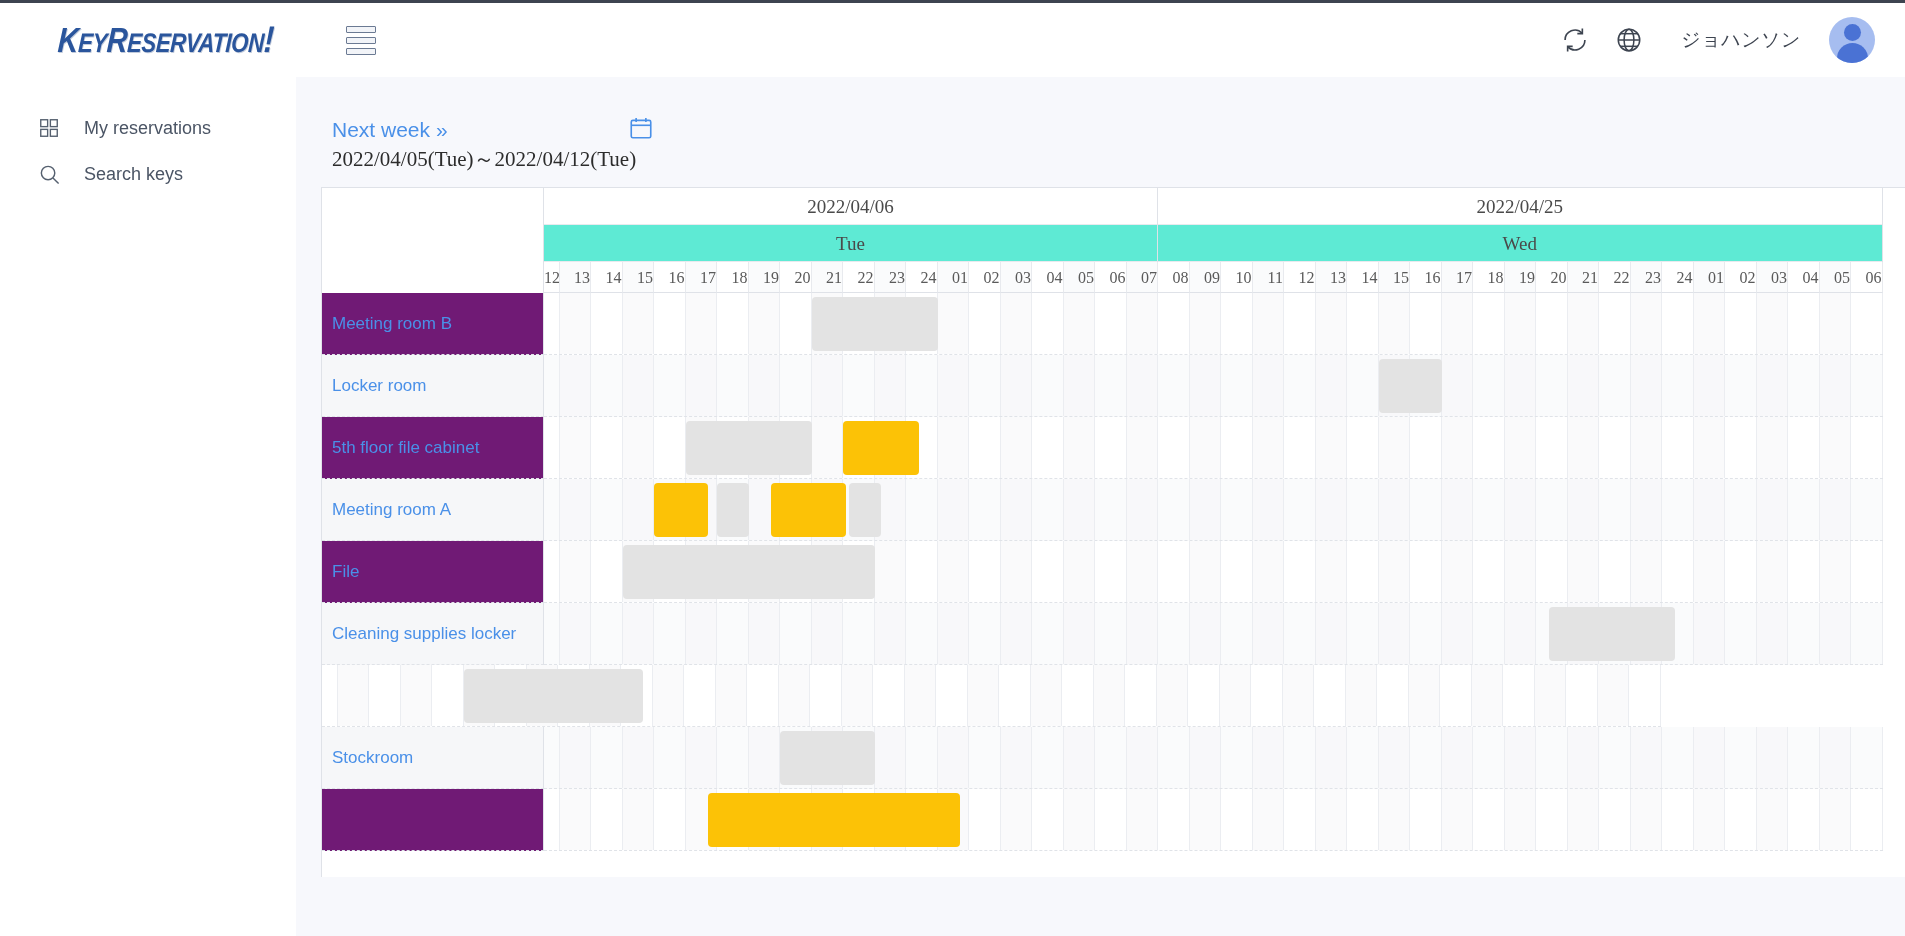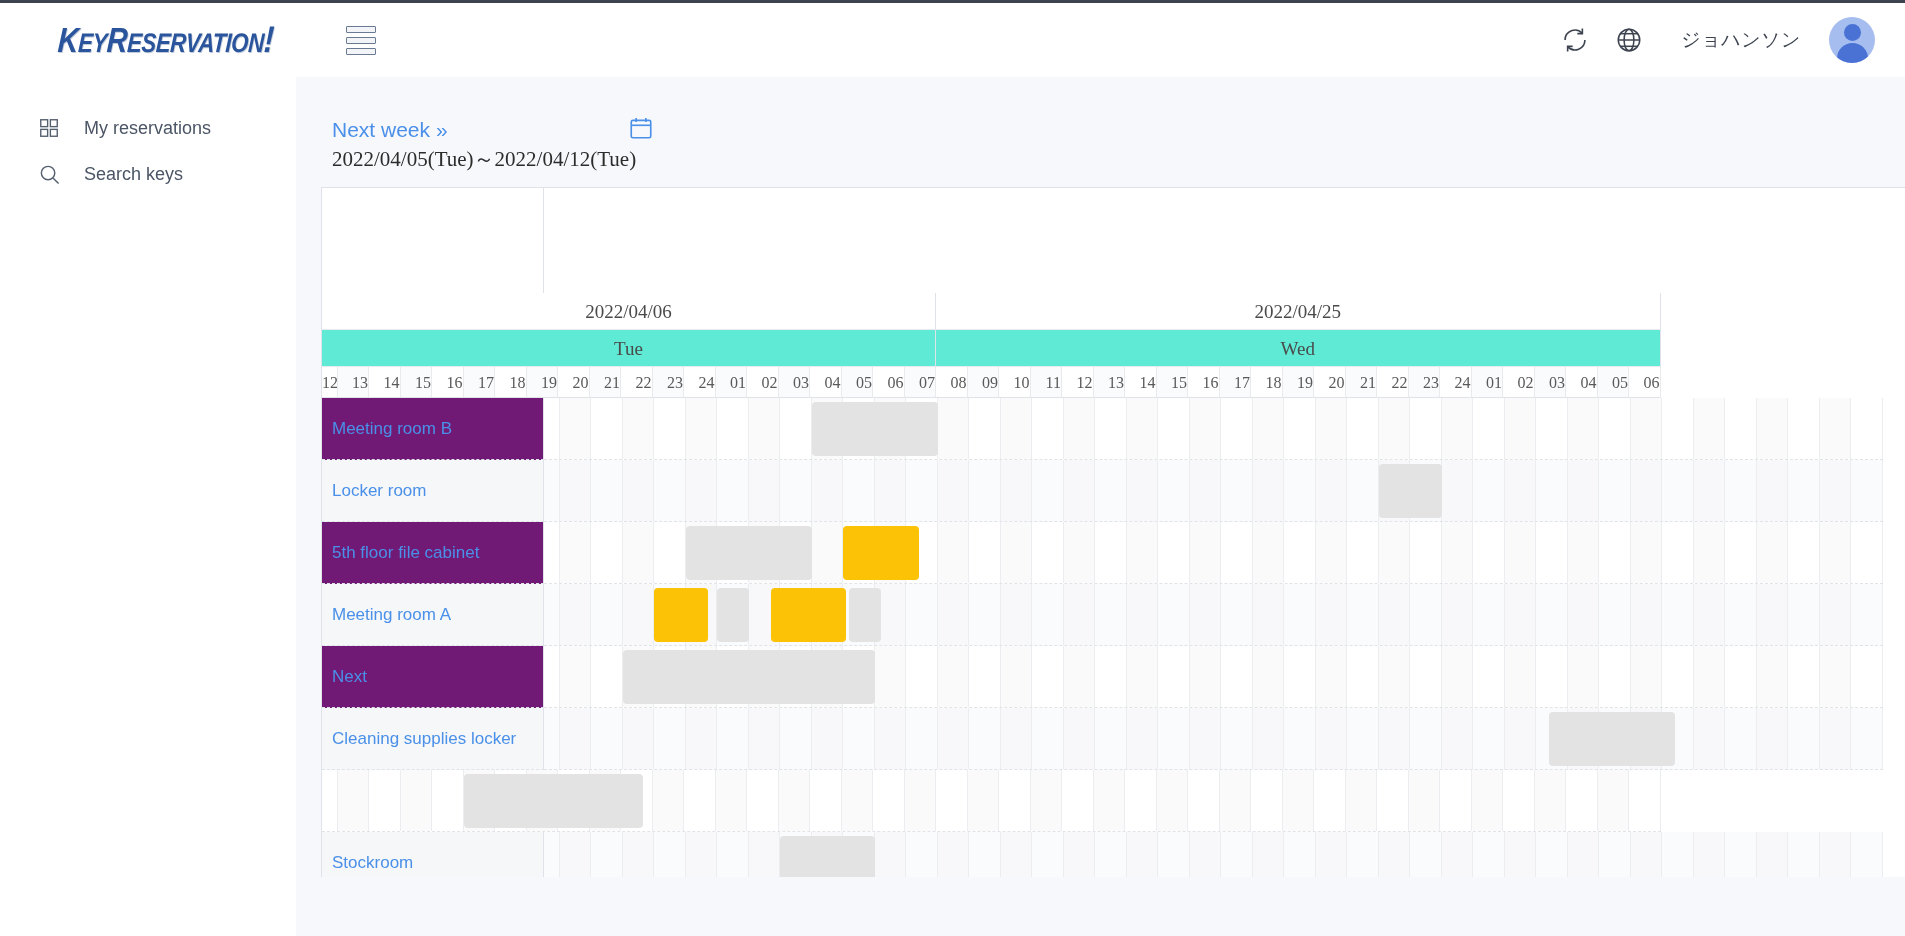--- a/index.html
+++ b/index.html
@@ -103,21 +103,21 @@
 
   
   .sched {
     position: relative; margin-top: 14px; margin-left: 25px;
     width: 1584px; height: 690px; overflow: hidden;
     background: #ffffff;
     border-top: 1px solid #dfe2e8; border-left: 1px solid #dfe2e8;
   }
   .sched-inner { position: absolute; left: 0; top: 0; }
 
-  .hdr-row { display: flex; flex-direction: column; }
+  .hdr-row { display: flex; }
   .corner-cell {
     width: 222px; min-width: 222px; background: #ffffff;
     border-right: 1px solid #dfe2e8;
   }
   .day-groups { display: flex; }
   .day-col { border-right: 1px solid #dfe2e8; }
   .day-date, .day-dow {
     height: 37px; line-height: 37px; text-align: center;
     font-family: "Liberation Serif", serif; font-size: 19px; color: #4a4a4a;
     border-bottom: 1px solid #e8eaee; background: #5eead4;
@@ -515,21 +515,21 @@
                 <div class="track-cell"></div>
               </div>
               <div class="block yellow" style="left: 110px; width: 53.55px;"></div>
               <div class="block gray" style="left: 173px; width: 31.5px;"></div>
               <div class="block yellow" style="left: 226.55px; width: 75.6px;"></div>
               <div class="block gray" style="left: 305.3px; width: 31.5px;"></div>
             </div>
           </div>
           <div class="body-row">
             <div class="row-label">
-              <span>Next</span>
+              <span>File</span>
             </div>
             <div class="row-track" style="width: 1338.5px;">
               <div class="track-grid">
                 <div class="track-cell" style="width: 15.5px; min-width: 15.5px;"></div>
                 <div class="track-cell alt"></div>
                 <div class="track-cell"></div>
                 <div class="track-cell alt"></div>
                 <div class="track-cell"></div>
                 <div class="track-cell alt"></div>
                 <div class="track-cell"></div>

